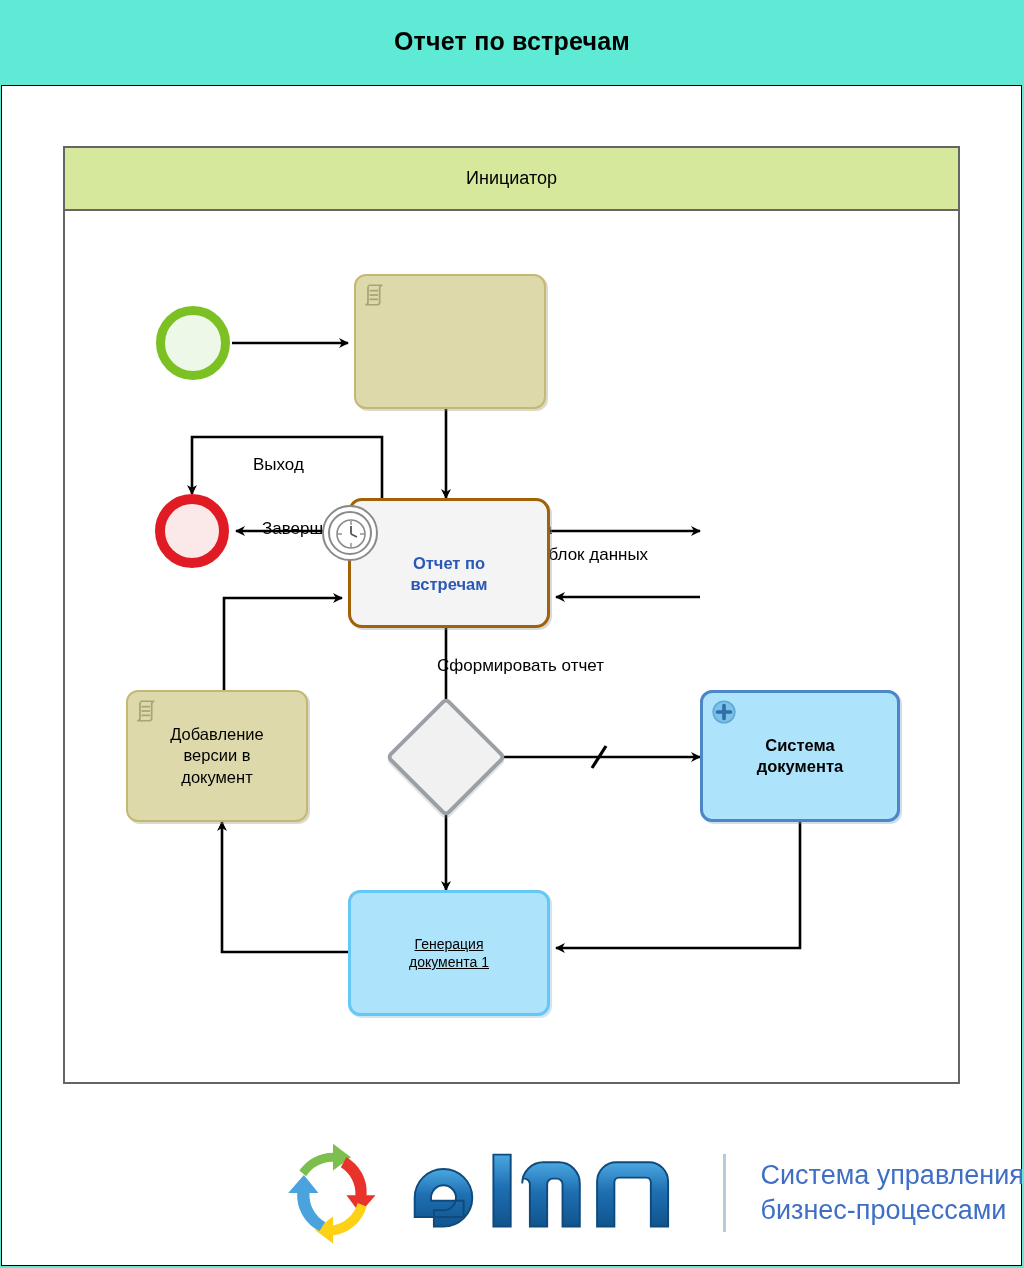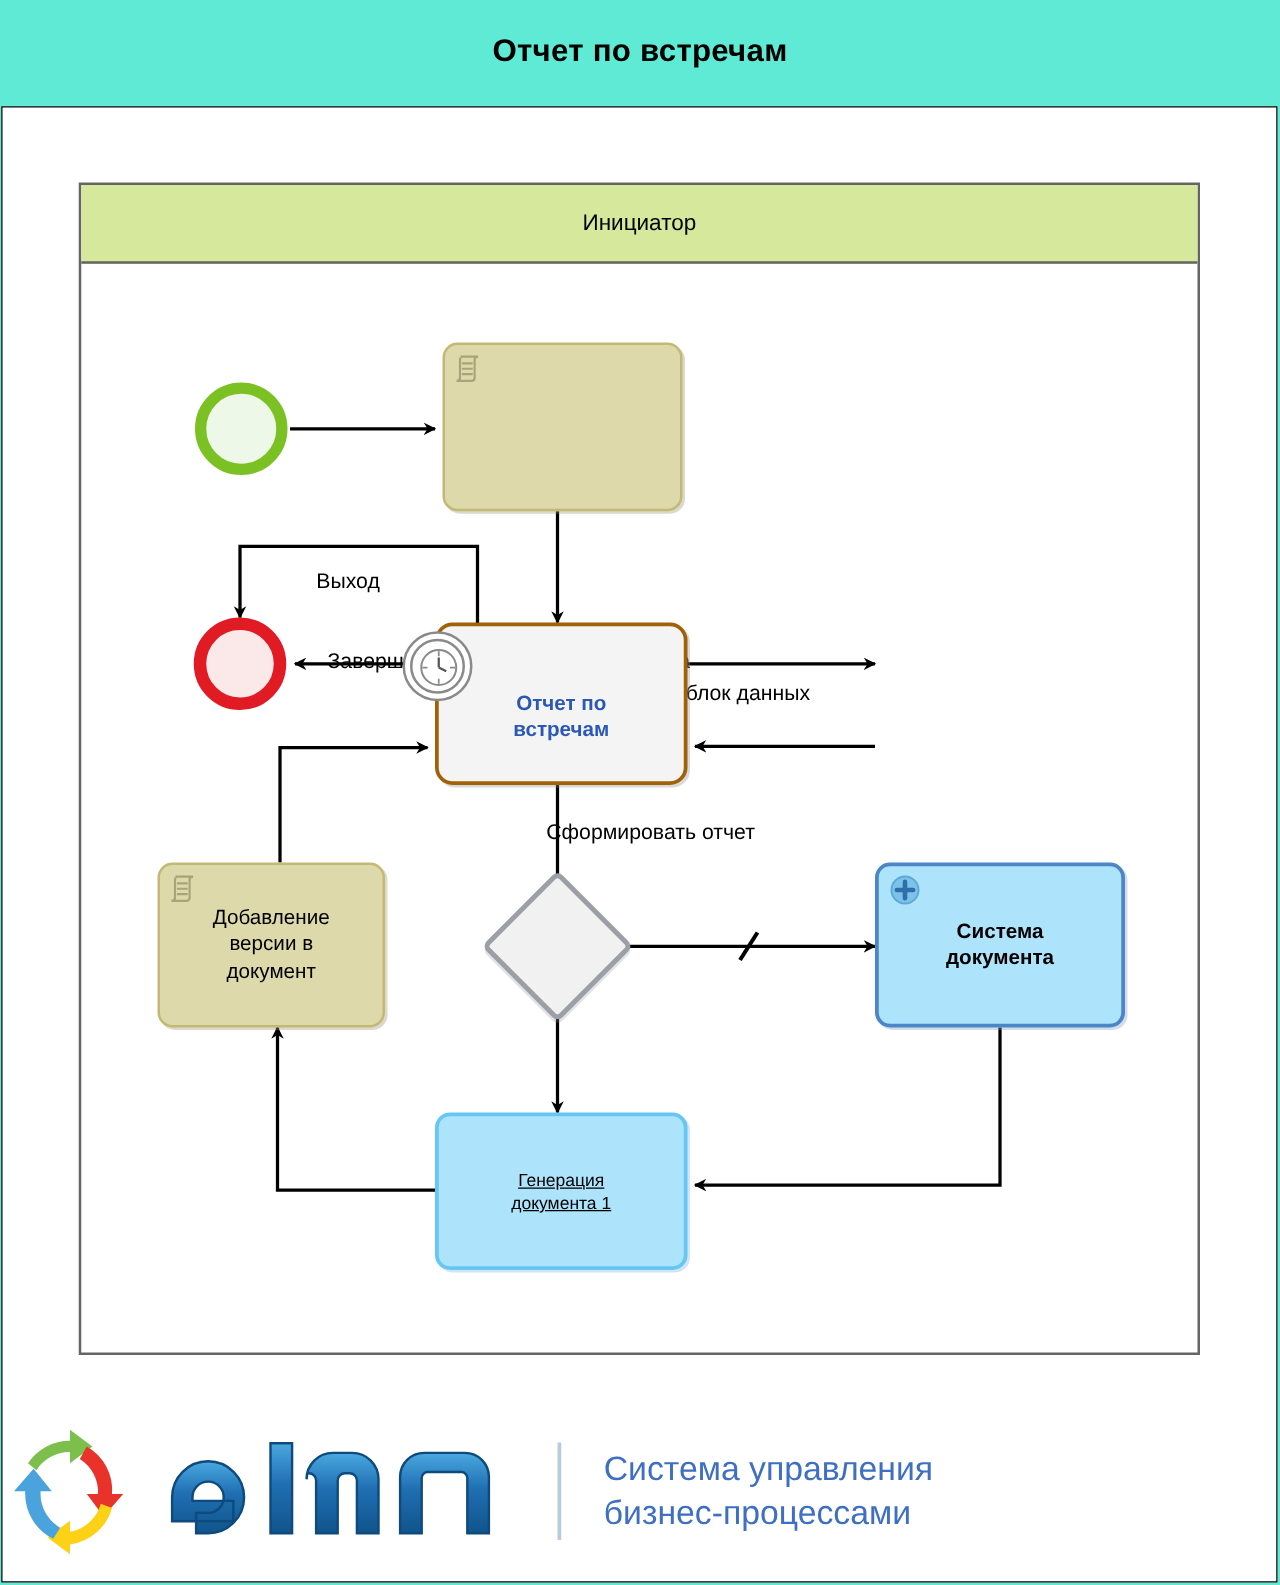--- a/index.html
+++ b/index.html
@@ -181,21 +181,21 @@
     pointer-events: none;
   }
 
   
   #footer {
     position: absolute;
     left: 0; top: 1128px;
     width: 1024px; height: 130px;
     display: flex;
     align-items: center;
-    justify-content: flex-start;
+    justify-content: flex-end;
     gap: 18px;
   }
   #logo-mark { width: 112px; height: 112px; flex: none; }
   #logo-word { height: 96px; flex: none; }
   #logo-sep {
     width: 3px; height: 78px;
     background: #b9c9de;
     flex: none;
     margin: 0 16px 0 10px;
   }

